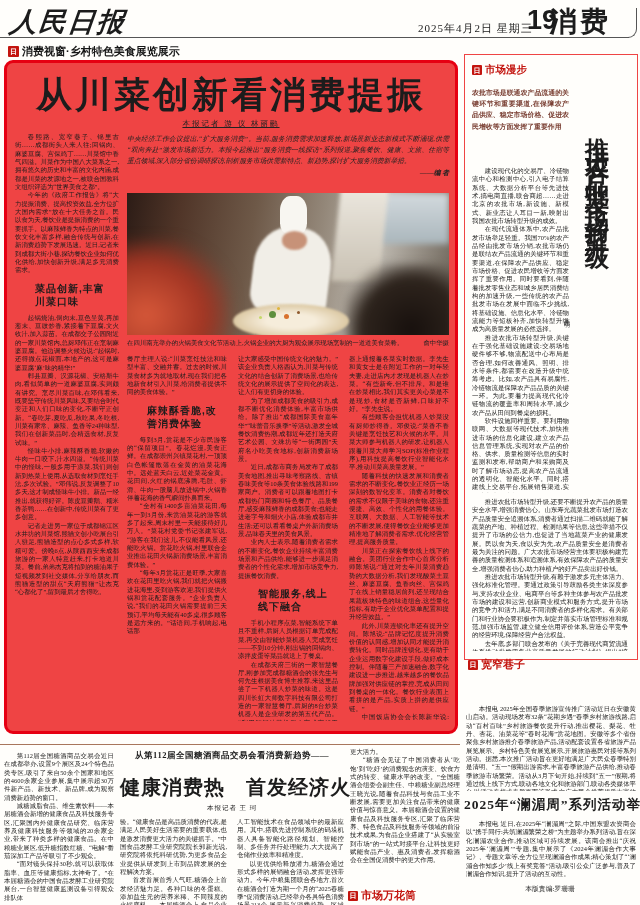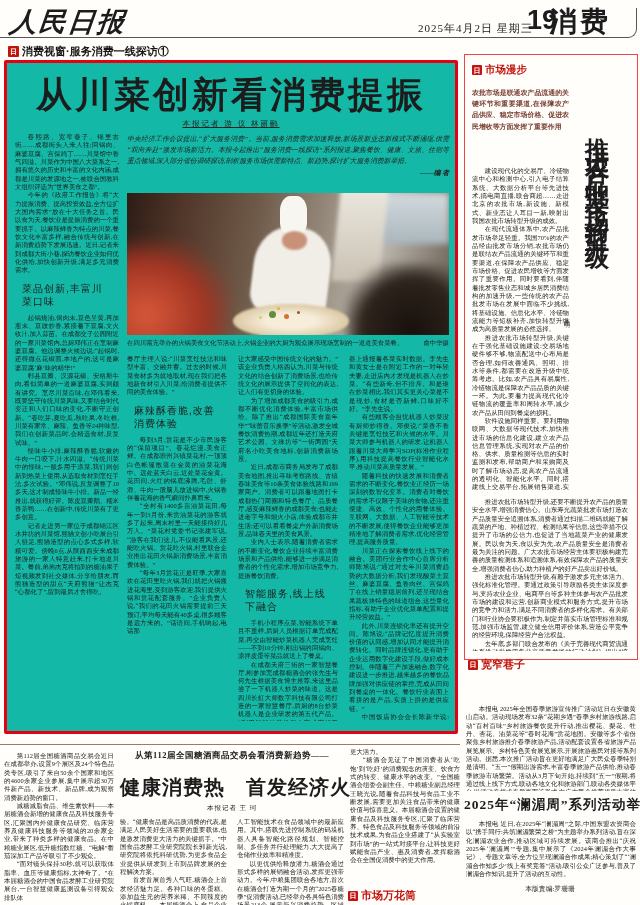--- a/index.html
+++ b/index.html
@@ -18,30 +18,30 @@
               border-bottom:1.5px solid #555;border-bottom-right-radius:9px;}
   
   .seclabel{display:flex;align-items:center;gap:3px;font-family:"Liberation Sans",sans-serif;
             font-weight:bold;}
   .seclogo{display:inline-flex;align-items:center;justify-content:center;width:10px;height:10px;
            background:#c3150f;color:#fff;font-size:7px;line-height:1;border-radius:1px;flex:0 0 auto;
            font-family:"Liberation Sans",sans-serif;}
   .kicker{left:8px;top:44px;font-size:11px;color:#171717;}
   .kicker .seclogo{width:11px;height:11px;}
   
-  .main-box{left:4px;top:60px;width:448px;height:668px;border:3px solid #e60012;border-radius:2px;
-            background:#14b8a6;}
+  .main-box{left:4px;top:60px;width:448px;height:668px;border:3px solid #e60012;border-radius:9px;
+            background:#ef4444;}
   .main-head{left:0;top:8px;width:100%;text-align:center;font-family:"Liberation Sans",sans-serif;
              font-weight:900;font-size:36px;letter-spacing:3px;white-space:nowrap;}
   .main-byline{left:0;top:56px;width:100%;text-align:center;font-size:7.5px;letter-spacing:2px;color:#222;text-decoration:underline;}
   .bodycol{font-size:6.4px;line-height:1.3;text-align:justify;overflow:hidden;}
   .bodycol p{margin:0;text-indent:2em;}
   .bodycol p.noind{text-indent:0;}
   .bodycol h4{font-family:"Liberation Sans",sans-serif;font-size:10px;line-height:1.35;
-              font-weight:normal;margin:7px 6px 5px 7px;letter-spacing:1px;text-align:left;}
+              font-weight:bold;margin:7px 6px 5px 20px;letter-spacing:1px;text-align:left;}
   .col1{left:8px;top:70px;width:104px;height:588px;}
   .ednote{left:120px;top:70px;width:322px;height:56px;font-style:italic;font-size:6.8px;
           line-height:1.65;text-align:justify;color:#222;}
   .ednote .sig{display:block;text-align:right;font-style:italic;font-weight:bold;}
   
   .photo{left:120px;top:130px;width:322px;height:142px;overflow:hidden;
          background:linear-gradient(100deg,#2c1c16 0%,#503528 16%,#6e5948 38%,#94887a 58%,#bdb8af 76%,#6a6156 100%);}
   .ph{position:absolute;}
   .ph-food{left:-8%;bottom:-14%;width:40%;height:80%;filter:blur(7px);
            background:radial-gradient(ellipse at 35% 65%,#d8593a 0%,#a23523 50%,rgba(120,40,25,0) 78%);}
@@ -105,21 +105,21 @@
 
   <div class="abs masthead">人民日报</div>
   <div class="abs hdr-date">2025年4月2日  星期三</div>
   <div class="abs hdr-page">19</div>
   <div class="abs hdr-section">消费</div>
   <div class="abs hdr-rule"></div>
   <div class="abs hdr-corner"></div>
 
   <div class="abs kicker seclabel">
     <span class="seclogo">日</span>
-    <span>消费视窗·服务消费一线探访①</span>
+    <span>消费视窗·乡村特色美食展览展示</span>
   </div>
 
   <div class="abs main-box">
     <div class="abs main-head">从川菜创新看消费提振</div>
     <div class="abs main-byline">本报记者  游  仪  林丽鹂</div>
 
     <div class="abs bodycol col1">
         <p>春熙路、宽窄巷子、锦里古街……成都街头人来人往;回锅肉、麻婆豆腐、宫保鸡丁……川菜馆中香气四溢。川菜作为中国八大菜系之一,拥有悠久的历史和丰富的文化内涵,成都是川菜的发源地之一,被联合国教科文组织评选为“世界美食之都”。</p>
         <p>今年的《政府工作报告》将“大力提振消费、提高投资效益,全方位扩大国内需求”放在十大任务之首。民以食为天,餐饮业是提振消费的一个重要抓手。以麻辣鲜香为特点的川菜,餐饮文化丰富多样,融合传统与创新,在新消费趋势下发展迅速。近日,记者来到成都大街小巷,探访餐饮企业如何优化供给,加快创新升级,满足多元消费需求。</p>
         <h4>菜品创新,丰富川菜口味</h4>

